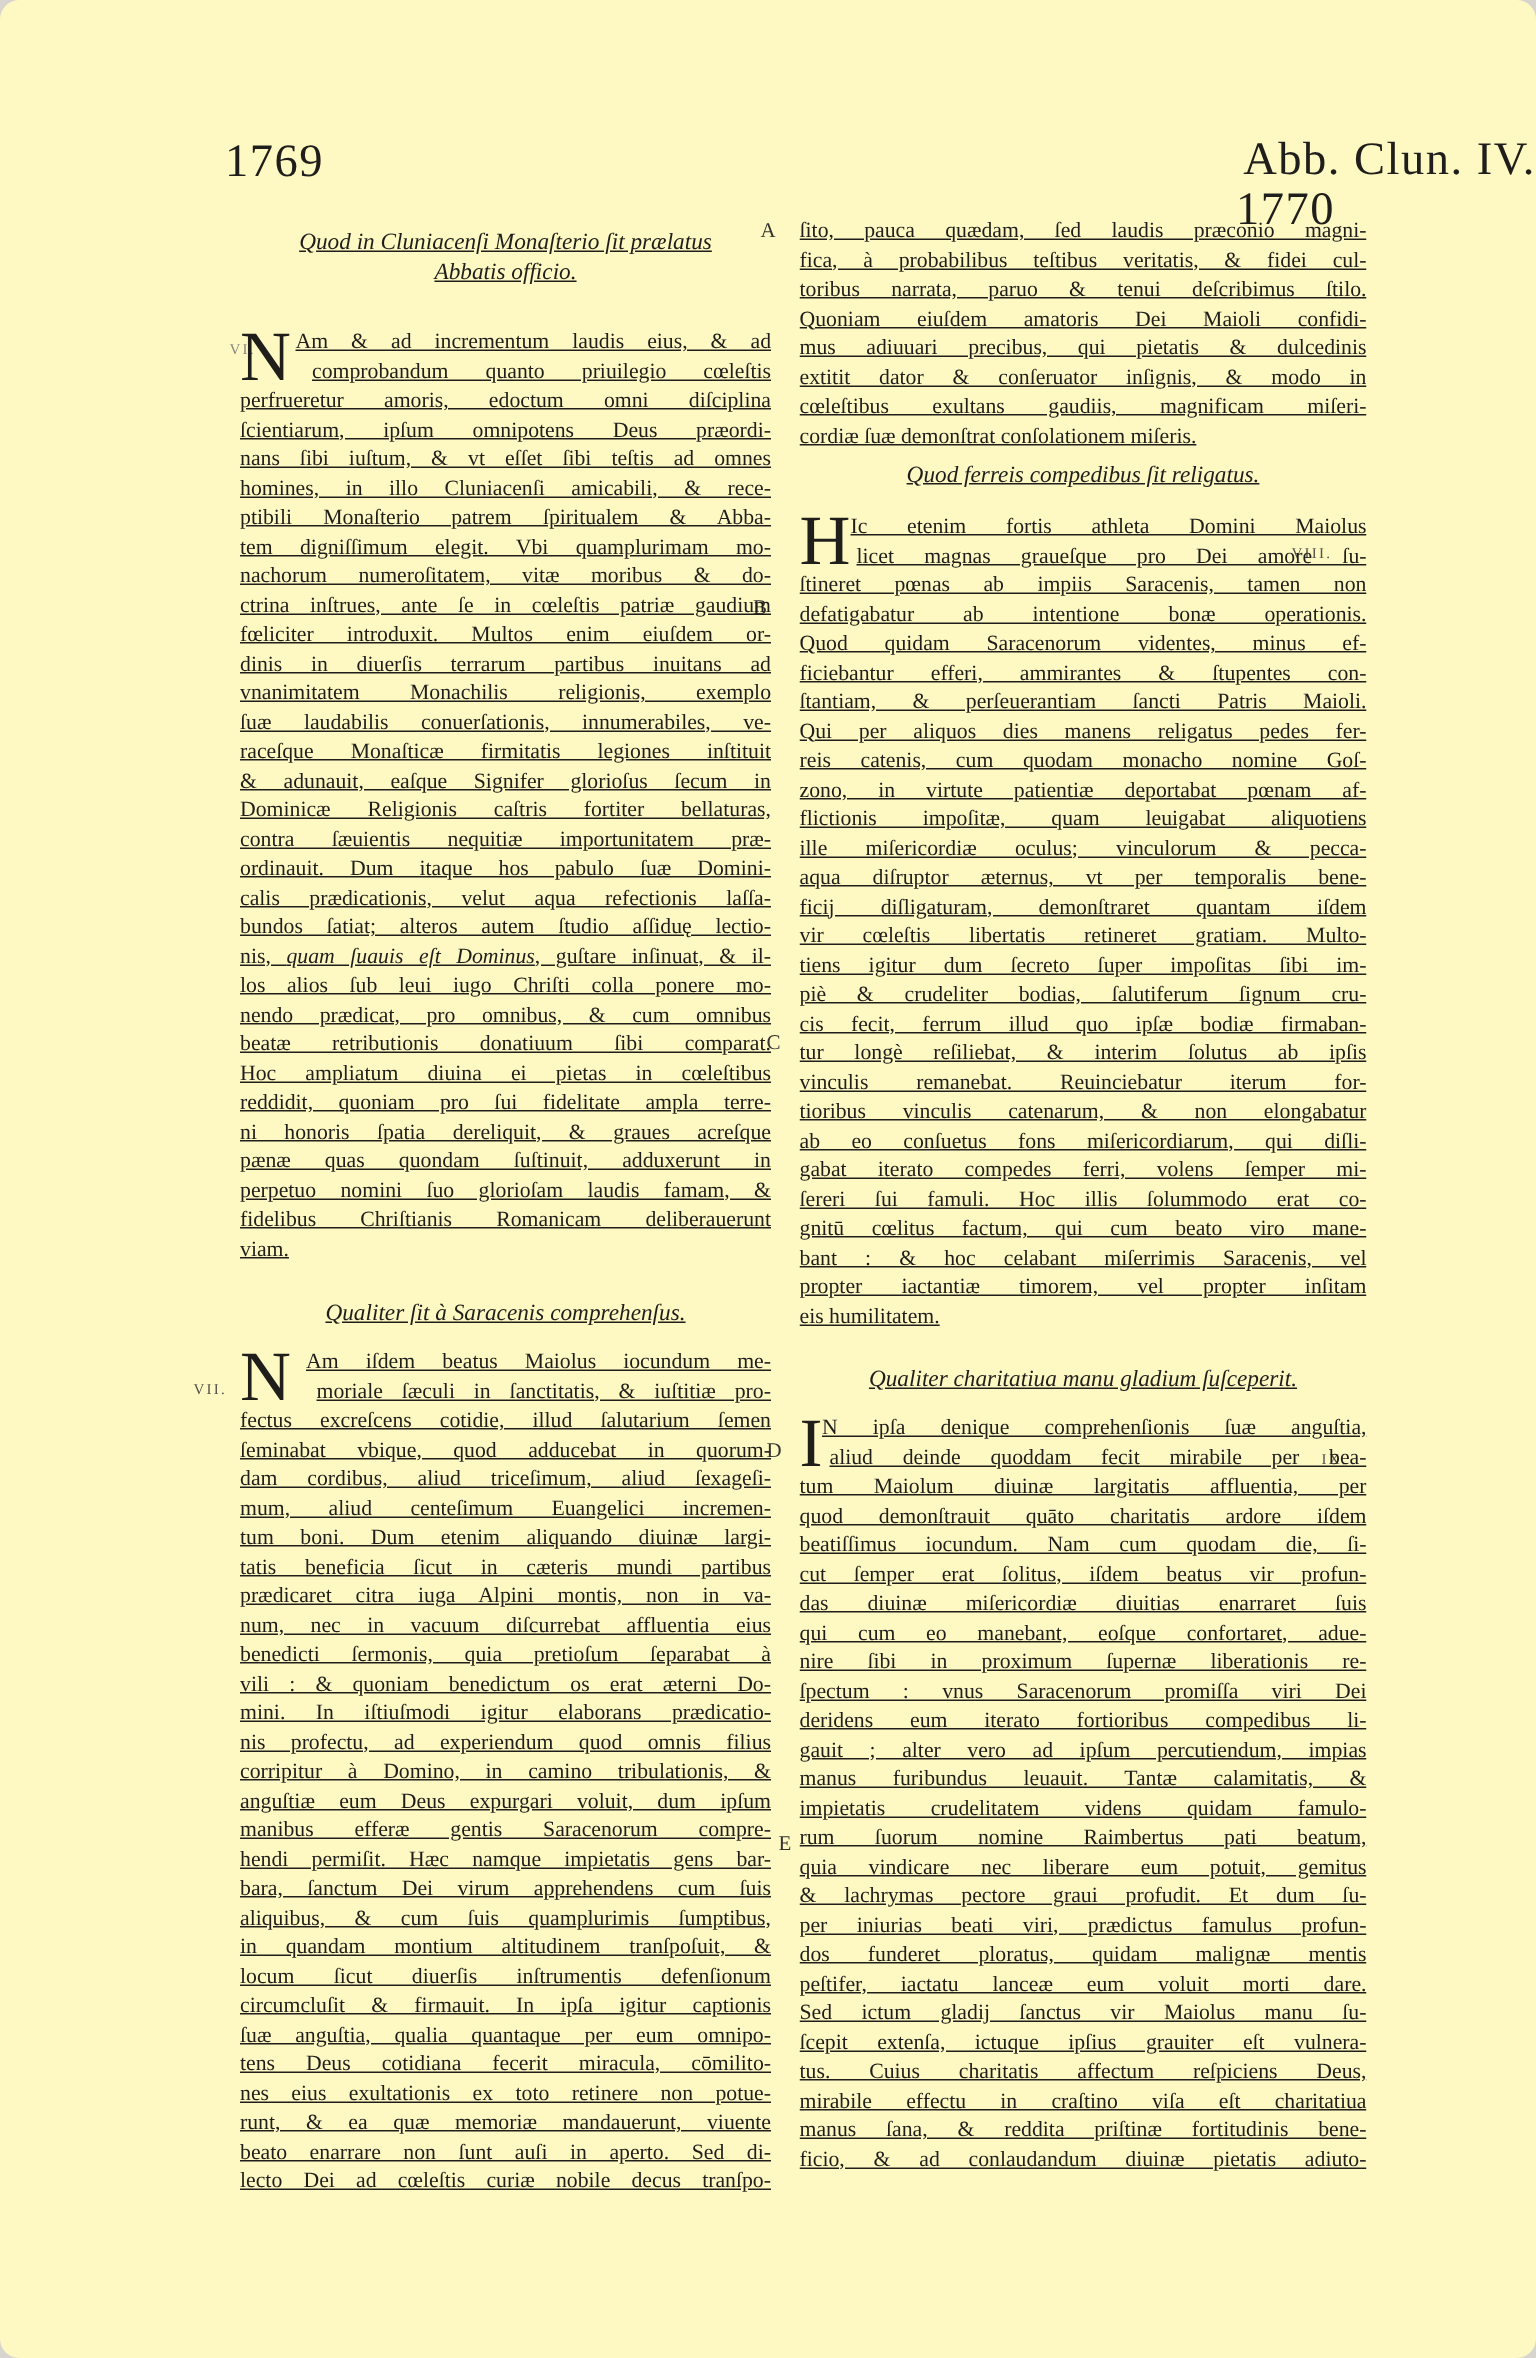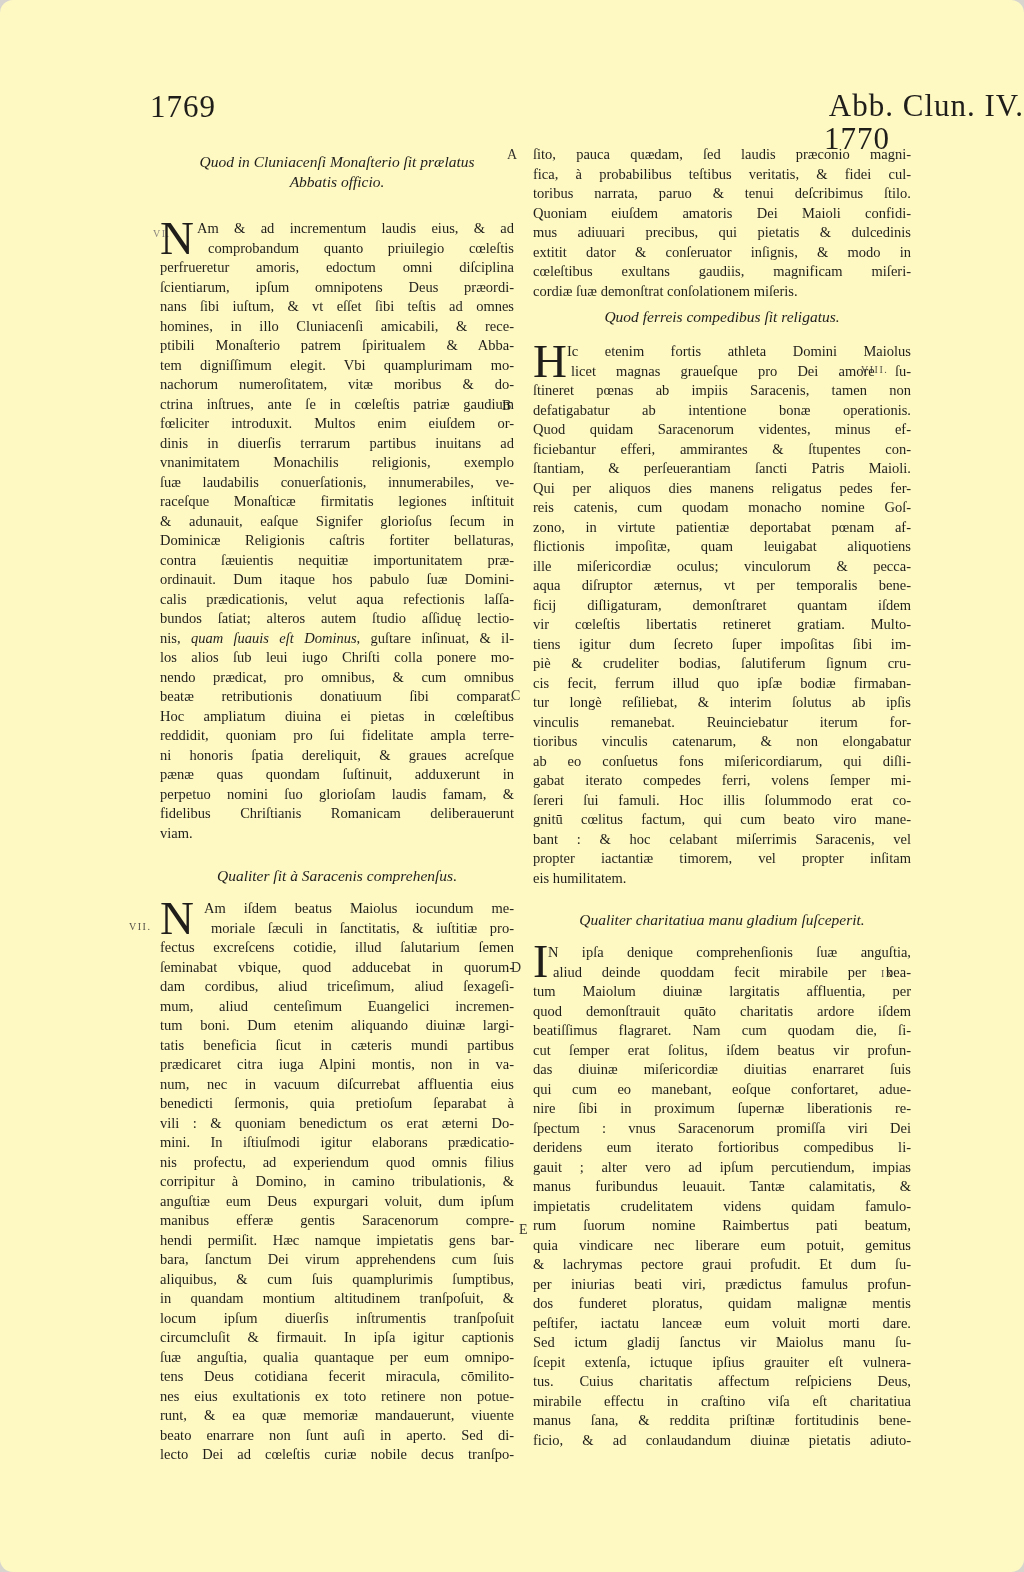--- a/index.html
+++ b/index.html
@@ -21,21 +21,21 @@
     position:absolute;top:90px;
     font-size:31px;line-height:34px;letter-spacing:1px;
   }
   #pn-left{left:150px;}
   #pn-right{left:824px;margin-top:32px;}
   #running-title{
     position:absolute;top:89px;left:0;right:0;
     text-align:right;font-size:31px;line-height:34px;letter-spacing:1px;
   }
   
-  .col{position:absolute;font-size:14.5px;}
+  .col{position:absolute;font-size:14.5px;text-decoration:underline;}
   #col-left{left:160px;top:152px;width:354px;}
   #col-right{left:533px;top:145px;width:378px;}
   .line{
     height:19.5px;line-height:19.5px;
     text-align:justify;text-align-last:justify;
     overflow:hidden;white-space:normal;
   }
   .line.no-just{text-align-last:left;}
   .head .line{
     text-align:center;text-align-last:center;
@@ -166,21 +166,21 @@
           <div class="line">vili : &amp; quoniam benedictum os erat æterni Do-</div>
           <div class="line">mini. In iſtiuſmodi igitur elaborans prædicatio-</div>
           <div class="line">nis profectu, ad experiendum quod omnis filius</div>
           <div class="line">corripitur à Domino, in camino tribulationis, &amp;</div>
           <div class="line">anguſtiæ eum Deus expurgari voluit, dum ipſum</div>
           <div class="line">manibus efferæ gentis Saracenorum compre-</div>
           <div class="line">hendi permiſit. Hæc namque impietatis gens bar-</div>
           <div class="line">bara, ſanctum Dei virum apprehendens cum ſuis</div>
           <div class="line">aliquibus, &amp; cum ſuis quamplurimis ſumptibus,</div>
           <div class="line">in quandam montium altitudinem tranſpoſuit, &amp;</div>
-          <div class="line">locum ipſum diuerſis inſtrumentis tranſpoſuit</div>
+          <div class="line">locum ſicut diuerſis inſtrumentis defenſionum</div>
           <div class="line">circumcluſit &amp; firmauit. In ipſa igitur captionis</div>
           <div class="line">ſuæ anguſtia, qualia quantaque per eum omnipo-</div>
           <div class="line">tens Deus cotidiana fecerit miracula, cōmilito-</div>
           <div class="line">nes eius exultationis ex toto retinere non potue-</div>
           <div class="line">runt, &amp; ea quæ memoriæ mandauerunt, viuente</div>
           <div class="line">beato enarrare non ſunt auſi in aperto. Sed di-</div>
           <div class="line">lecto Dei ad cœleſtis curiæ nobile decus tranſpo-</div>
         </div>
     </div>
   </div>
@@ -241,21 +241,21 @@
         <div class="line">Qualiter charitatiua manu gladium ſuſceperit.</div>
       </div>
 
     <div id="sec9" class="para p9">
       <span class="dropcap">I</span>
       <div class="lines">
           <div class="line">N ipſa denique comprehenſionis ſuæ anguſtia,</div>
           <div class="line">aliud deinde quoddam fecit mirabile per bea-</div>
           <div class="line">tum Maiolum diuinæ largitatis affluentia, per</div>
           <div class="line">quod demonſtrauit quāto charitatis ardore iſdem</div>
-          <div class="line">beatiſſimus flagraret. Nam cum quodam die, ſi-</div>
+          <div class="line">beatiſſimus iocundum. Nam cum quodam die, ſi-</div>
           <div class="line">cut ſemper erat ſolitus, iſdem beatus vir profun-</div>
           <div class="line">das diuinæ miſericordiæ diuitias enarraret ſuis</div>
           <div class="line">qui cum eo manebant, eoſque confortaret, adue-</div>
           <div class="line">nire ſibi in proximum ſupernæ liberationis re-</div>
           <div class="line">ſpectum : vnus Saracenorum promiſſa viri Dei</div>
           <div class="line">deridens eum iterato fortioribus compedibus li-</div>
           <div class="line">gauit ; alter vero ad ipſum percutiendum, impias</div>
           <div class="line">manus furibundus leuauit. Tantæ calamitatis, &amp;</div>
           <div class="line">impietatis crudelitatem videns quidam famulo-</div>
           <div class="line">rum ſuorum nomine Raimbertus pati beatum,</div>

